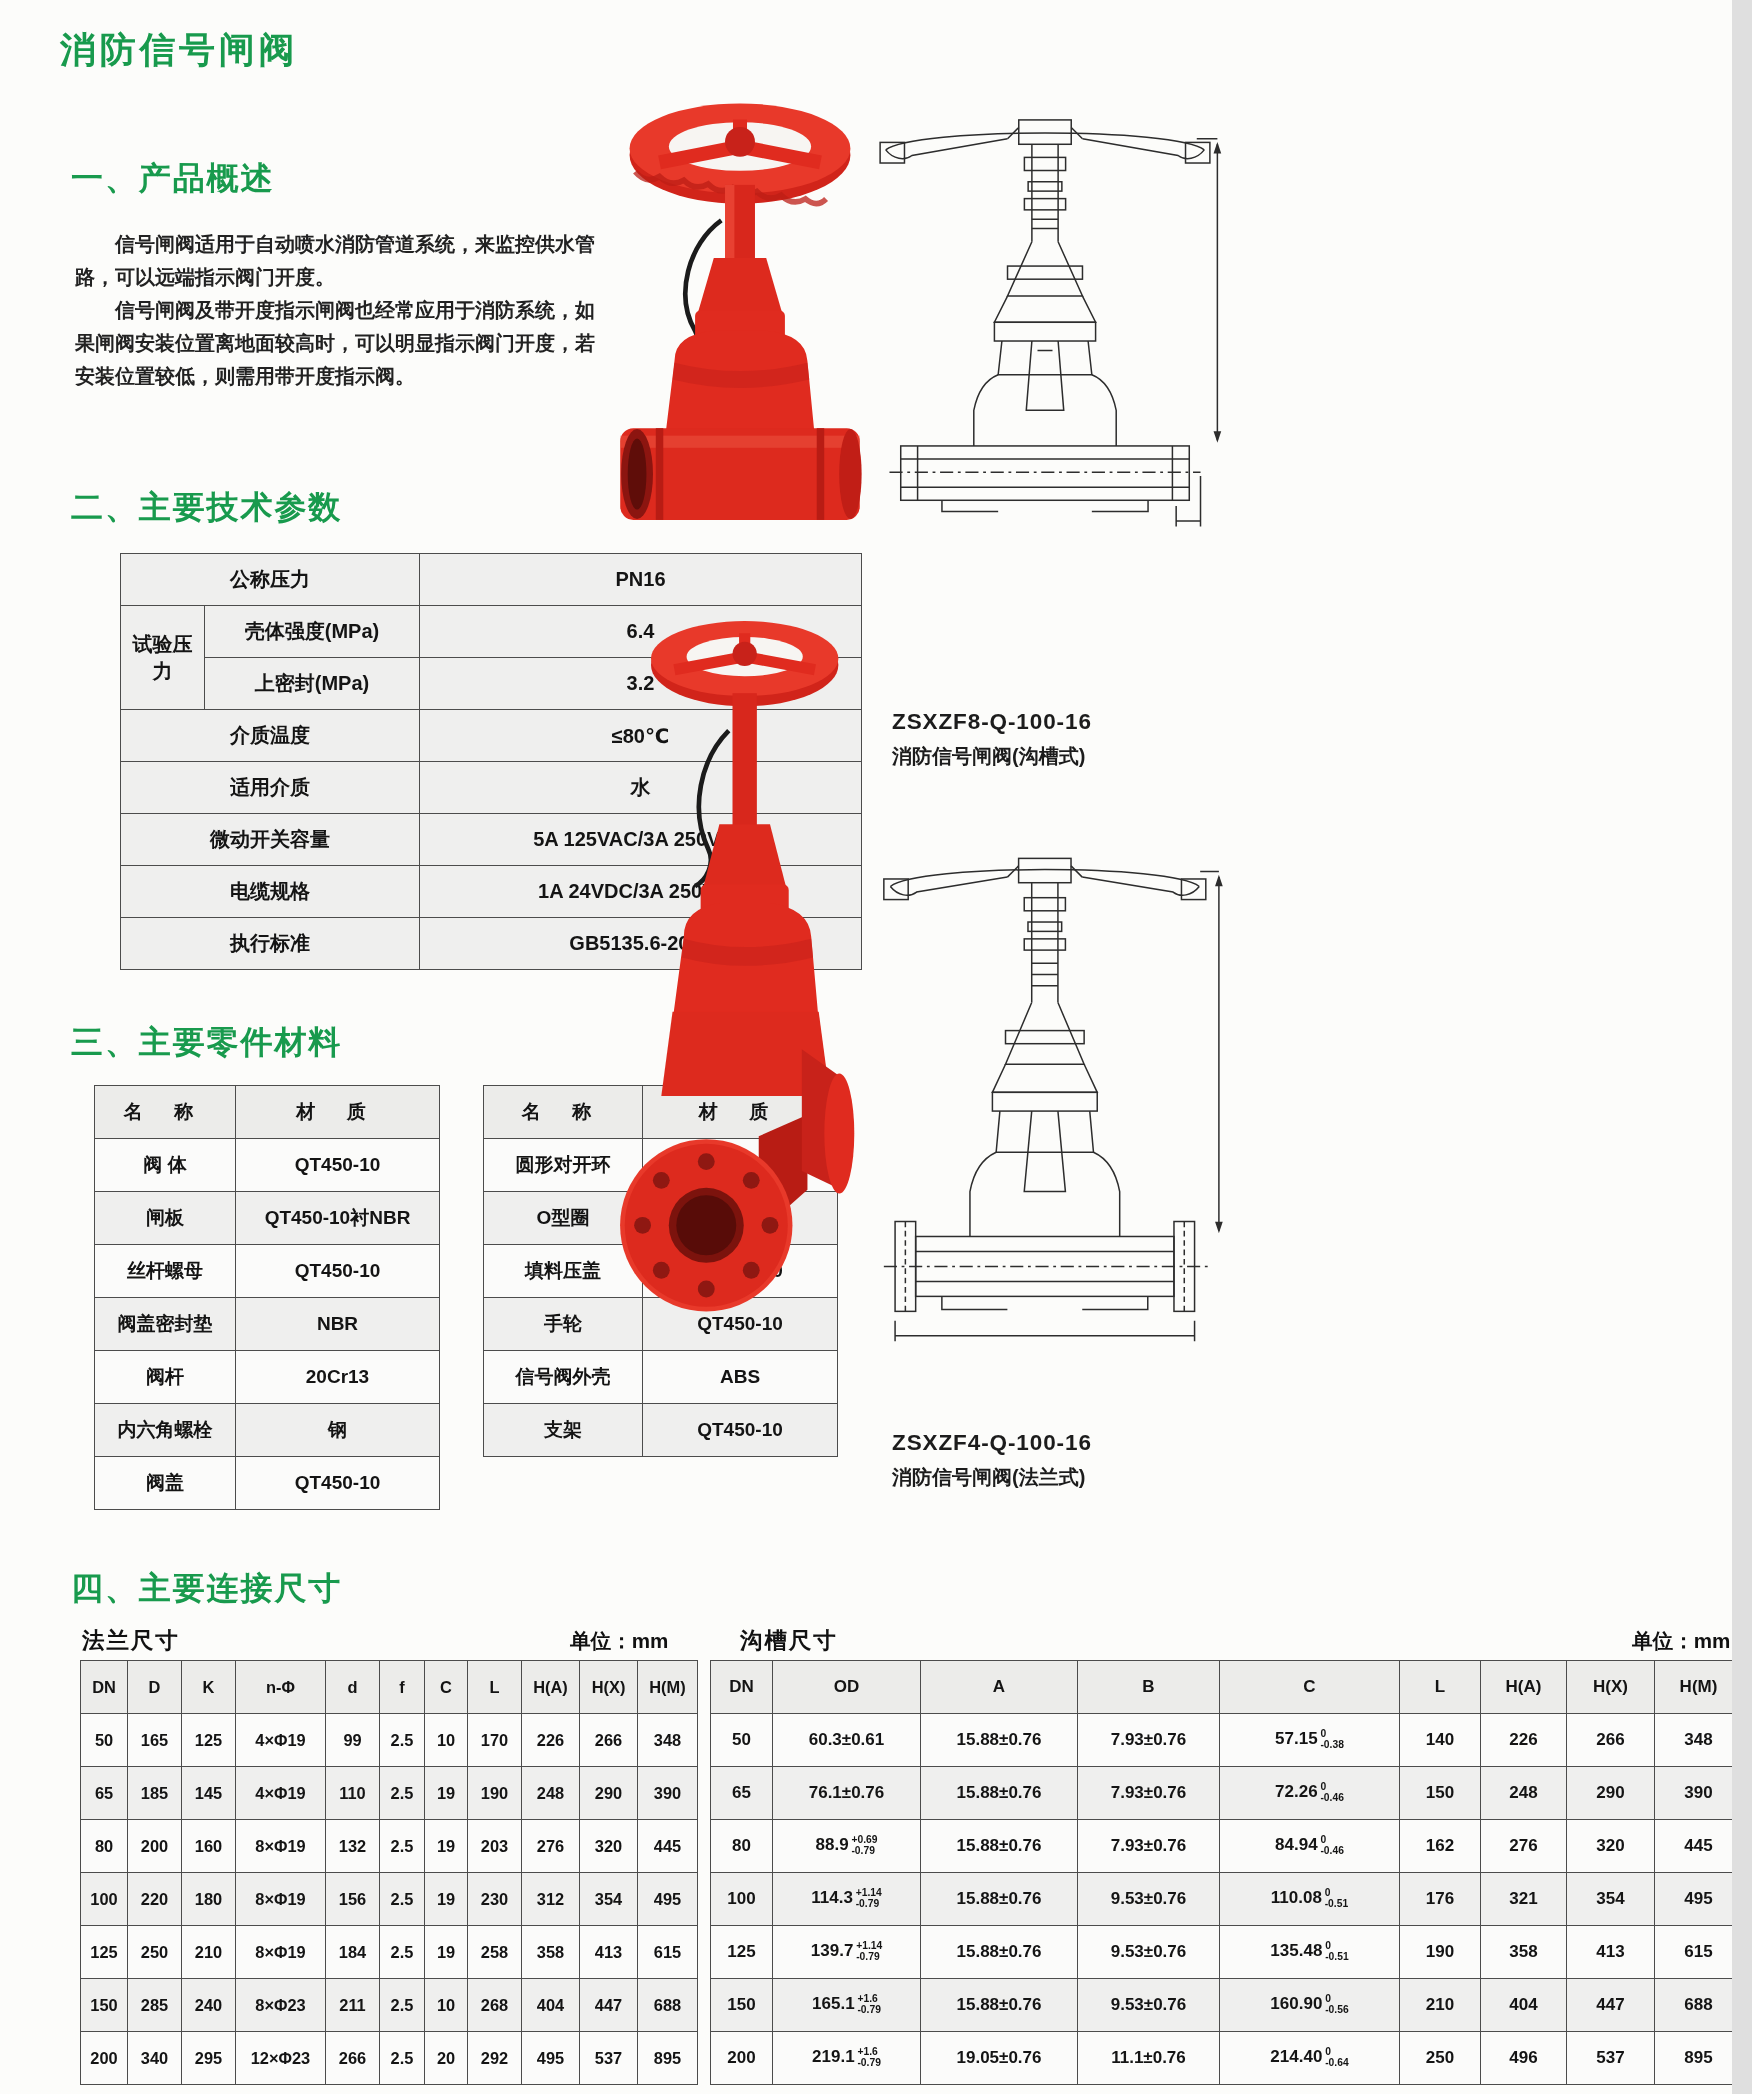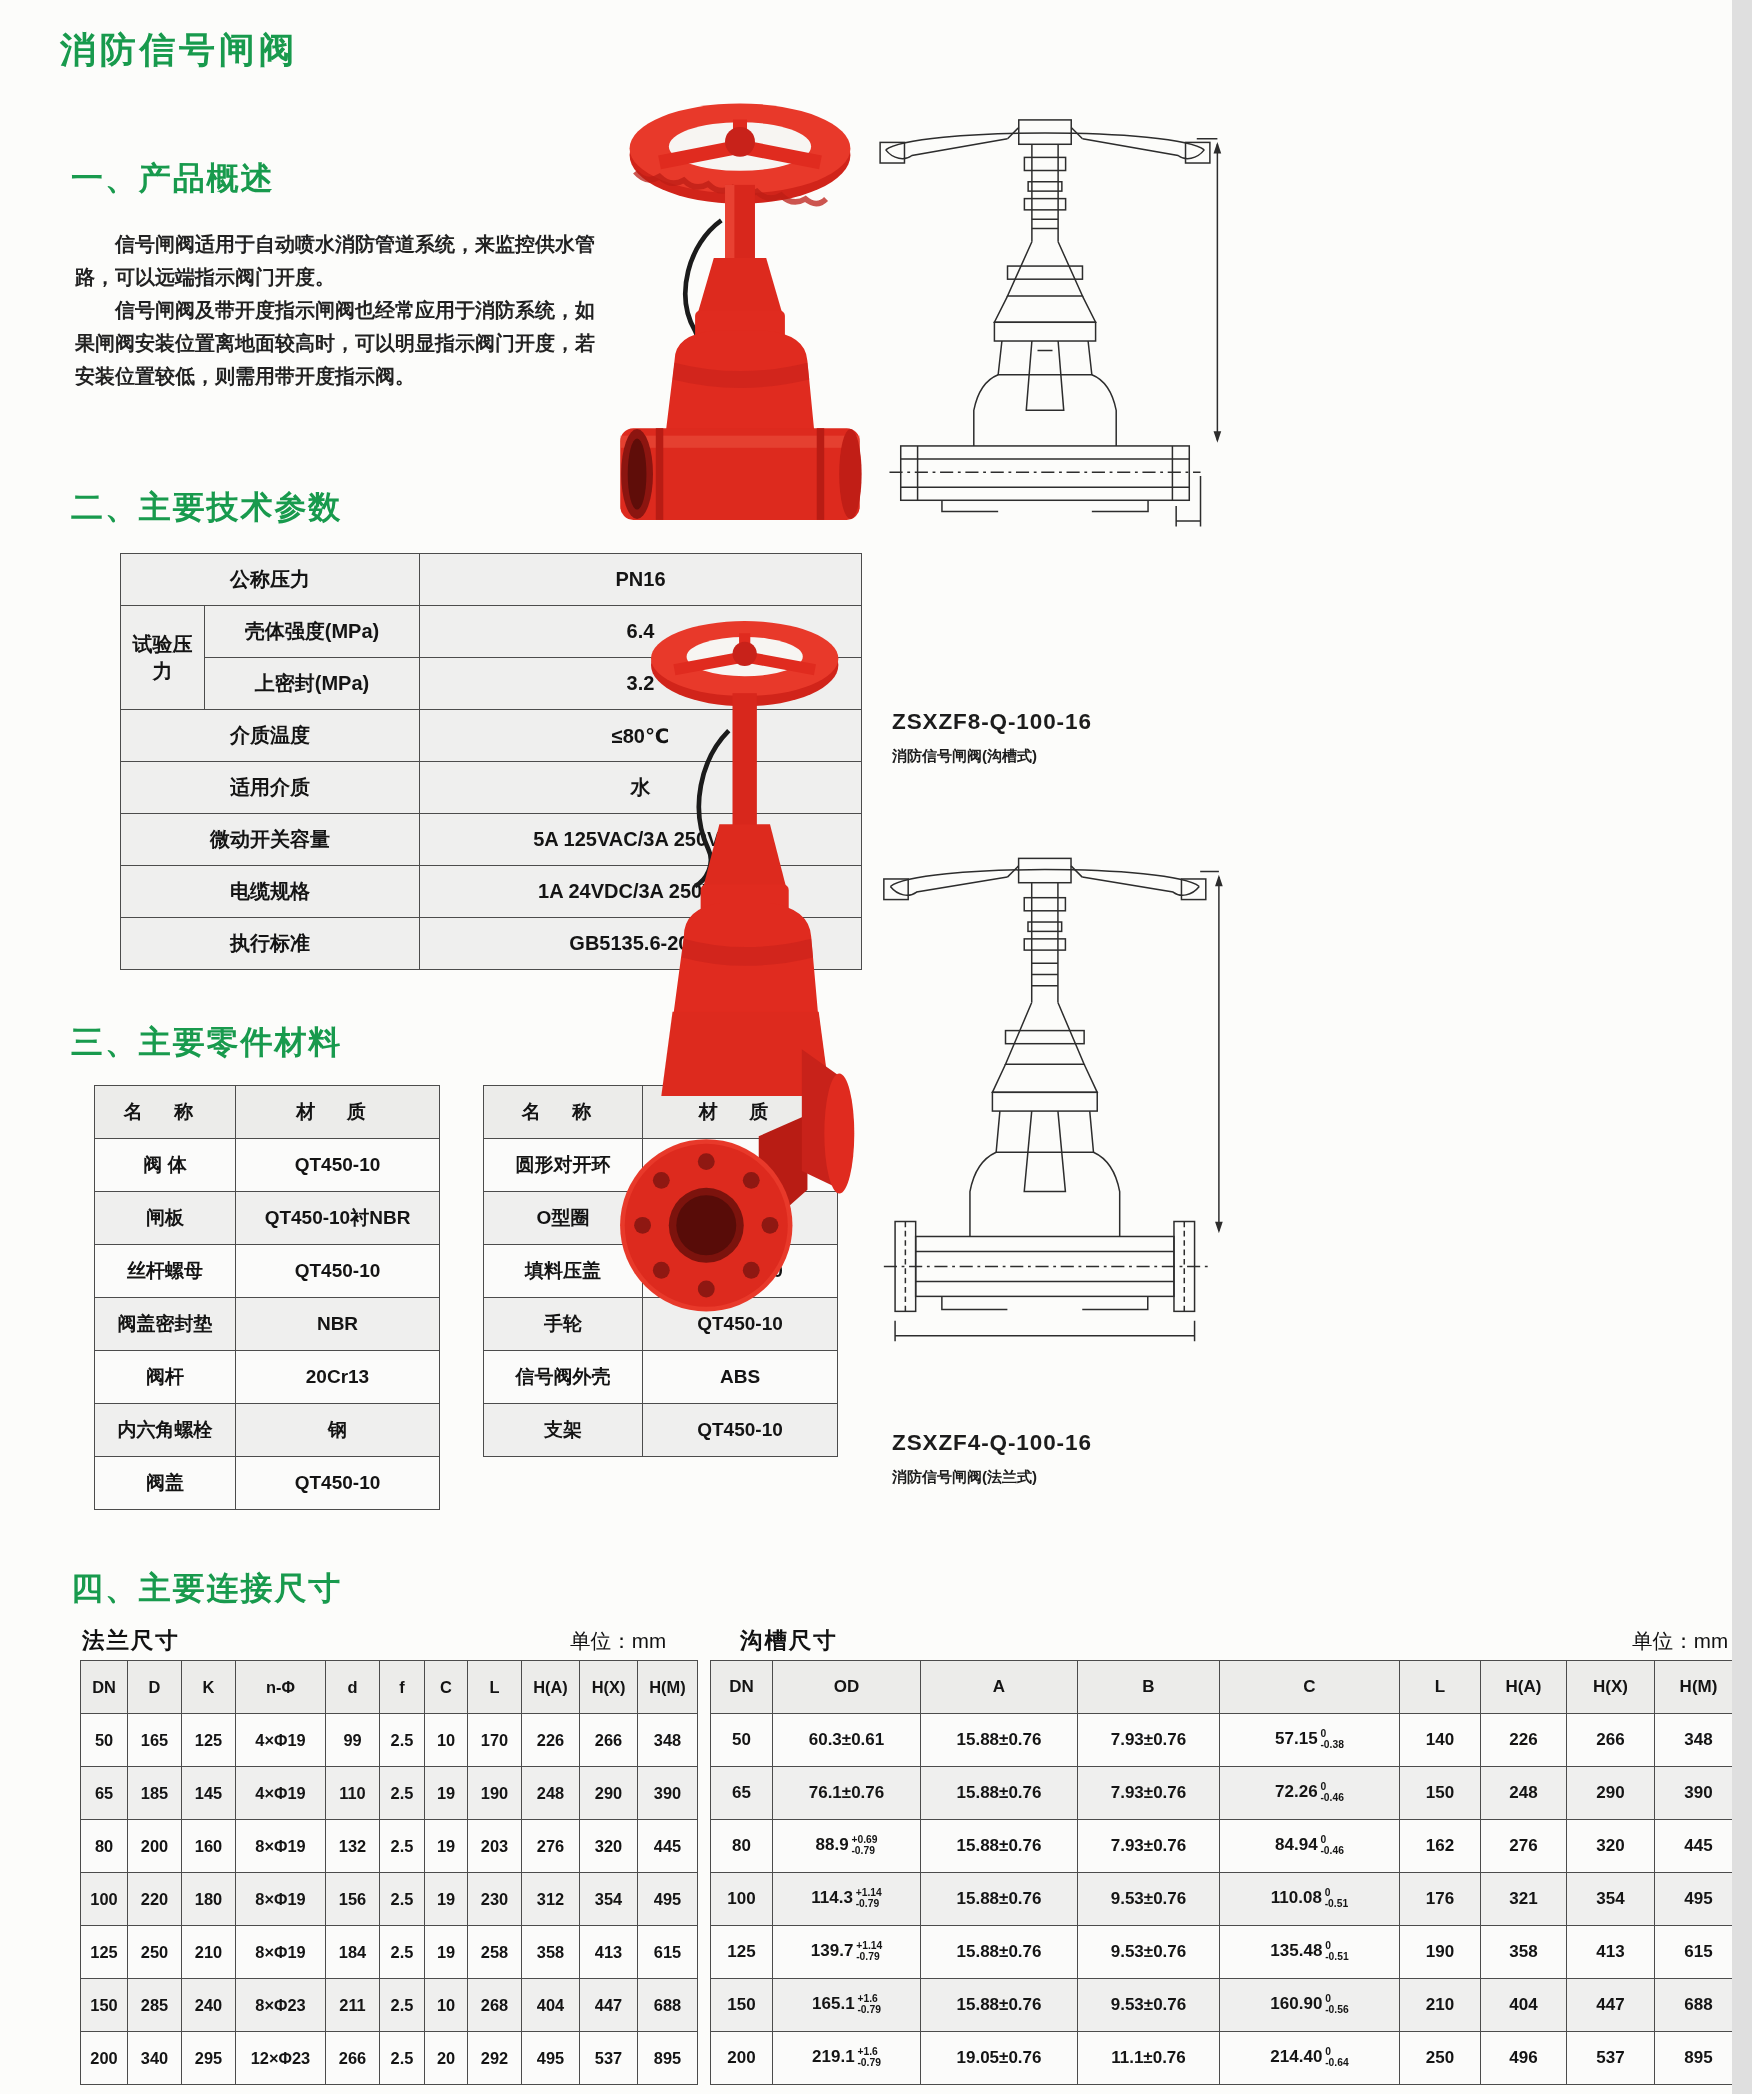--- a/index.html
+++ b/index.html
@@ -18,23 +18,23 @@
   .tech tr:nth-child(odd){background:#efefee;}
   .tech .grp{width:84px;}
   .mat th,.mat td{height:52px;font-size:19px;}
   .mat th{letter-spacing:13px;}
   .dim th,.dim td{height:52px;}
   .dim-flange th,.dim-flange td{font-size:16.4px;}
   .dim-groove th,.dim-groove td{font-size:17px;}
   .tol{display:inline-flex;flex-direction:column;align-items:flex-start;font-size:10.3px;
        line-height:10.8px;margin-left:2.8px;vertical-align:middle;font-weight:700;}
   .subtitle{font-size:22.5px;font-weight:800;color:#111;letter-spacing:1.9px;}
-  .unit{font-size:20.6px;font-weight:400;color:#111;}
+  .unit{font-size:20.6px;font-weight:700;color:#111;}
   .model{font-size:22.5px;font-weight:700;letter-spacing:0.9px;line-height:34px;}
-  .cname{font-size:15px;font-weight:700;line-height:34px;}
+  .cname{font-size:20px;font-weight:700;line-height:34px;}
   svg{display:block;}
 </style>
 </head>
 <body>
 
 <div class="page">
 
   <div class="abs title" style="left:60px;top:26px;">消防信号闸阀</div>
 
   <div class="abs sec-heading" style="left:71px;top:157px;">一、产品概述</div>

